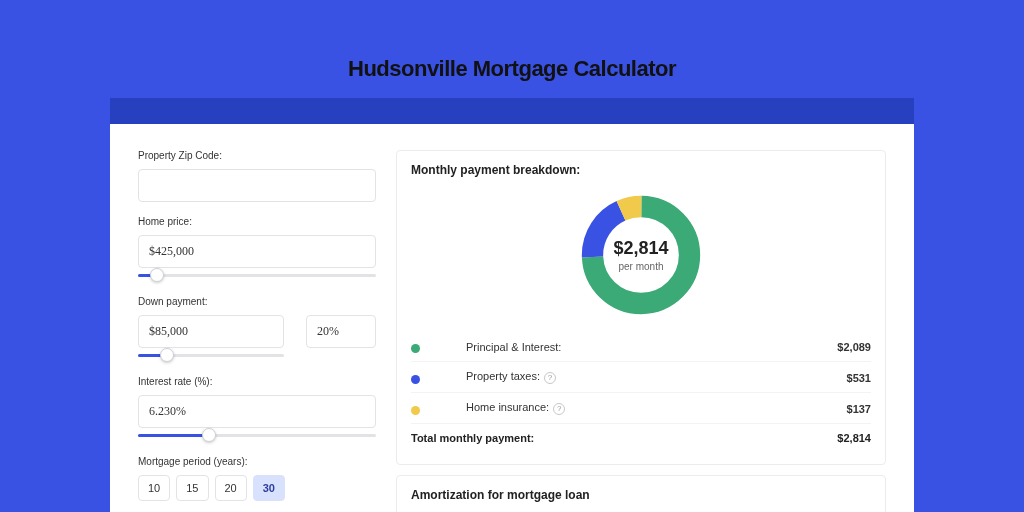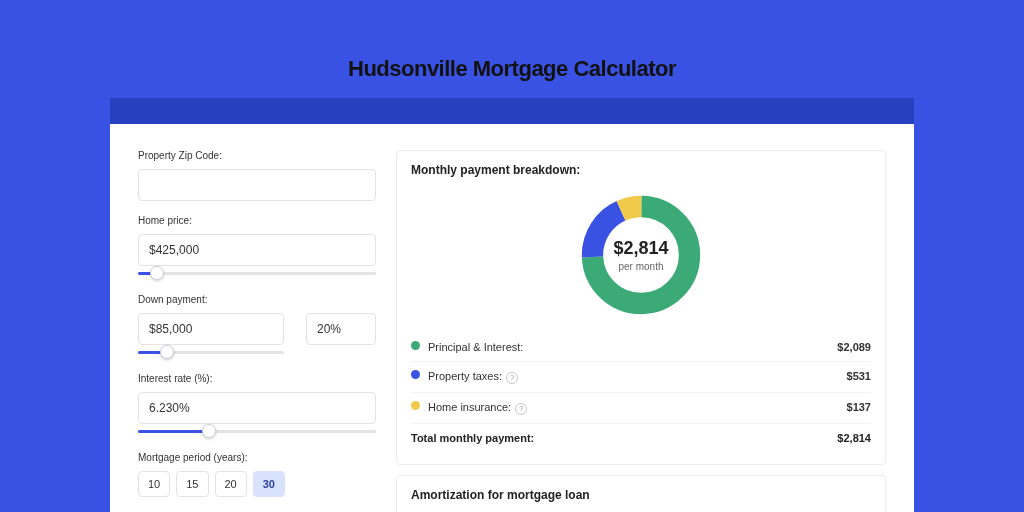--- a/index.html
+++ b/index.html
@@ -5,21 +5,21 @@
   * { box-sizing: border-box; margin: 0; padding: 0; }
   html, body { width: 1024px; height: 512px; overflow: hidden; font-family: Arial, Helvetica, sans-serif; }
   body { background: #3952e3; }
   .title { text-align: center; font-size: 22px; font-weight: 700; color: #111; letter-spacing: -0.5px; margin-top: 56px; margin-bottom: 16px; }
   .dark-strip { background: #2740c0; height: 26px; margin: 0 110px; }
   .card { background: #fff; margin: 0 110px; padding: 26px 28px 0 28px; display: flex; gap: 20px; }
   .left { flex: 0 0 238px; }
   .right { flex: 1; }
 
   .label { font-size: 10px; color: #333; margin-bottom: 8px; }
-  .input { width: 100%; border: 1px solid #e3e3e6; border-radius: 4px; padding: 8px 10px; font-size: 12px; color: #333; background: #fff; outline: none; }
+  .input { width: 100%; border: 1px solid #e3e3e6; border-radius: 4px; padding: 8px 10px; font-size: 12px; color: #333; background: #fff; outline: none; font-family: Liberation Serif, serif; }
   .group { margin-bottom: 14px; }
 
   .slider-wrap { position: relative; height: 12px; margin-top: 2px; }
   .slider-track { position: absolute; top: 4px; left: 0; right: 0; height: 3px; background: #e3e3e6; border-radius: 2px; }
   .slider-fill { position: absolute; top: 4px; left: 0; height: 3px; background: #3952e3; border-radius: 2px; }
   .slider-thumb { position: absolute; top: -2px; width: 14px; height: 14px; background: #fff; border: 1px solid #cfd1d9; border-radius: 50%; box-shadow: 0 1px 3px rgba(0,0,0,0.2); cursor: grab; }
 
   .row2 { display: flex; gap: 22px; }
   .row2 > div:first-child { flex: 1; }
   .row2 > div:last-child { flex: 0 0 70px; }
@@ -31,21 +31,21 @@
   .section-title { font-size: 12px; font-weight: 700; color: #222; margin-bottom: 8px; }
   .panel { border: 1px solid #ececef; border-radius: 4px; padding: 12px 14px; margin-bottom: 10px; }
 
   .donut-wrap { display: flex; justify-content: center; padding: 6px 0 14px; }
   .donut { position: relative; width: 128px; height: 128px; }
   .donut svg { width: 128px; height: 128px; }
   .donut-center { position: absolute; top: 0; left: 0; width: 128px; height: 128px; display: flex; flex-direction: column; align-items: center; justify-content: center; }
   .donut-center .amt { font-size: 18px; font-weight: 700; color: #222; }
   .donut-center .per { font-size: 10px; color: #666; margin-top: 2px; }
 
-  .legend-row { display: flex; align-items: flex-start; font-size: 11px; color: #333; padding: 8px 0; border-top: 1px solid #f3f3f5; }
+  .legend-row { display: flex; align-items: flex-end; font-size: 11px; color: #333; padding: 8px 0; border-top: 1px solid #f3f3f5; gap: 38px; }
   .legend-row:first-of-type { border-top: none; }
   .legend-row .dot { width: 9px; height: 9px; border-radius: 50%; margin-right: 8px; }
   .legend-row .name { flex: 1; }
   .legend-row .val { font-weight: 700; }
   .legend-row.total { font-weight: 700; color: #222; }
   .info { display: inline-block; width: 12px; height: 12px; border: 1px solid #c8c8cd; border-radius: 50%; font-size: 8px; color: #9a9aa0; text-align: center; line-height: 10px; margin-left: 4px; }
 
   .amort-title { font-size: 12px; font-weight: 700; color: #222; margin-bottom: 8px; }
 </style>
 </head>

